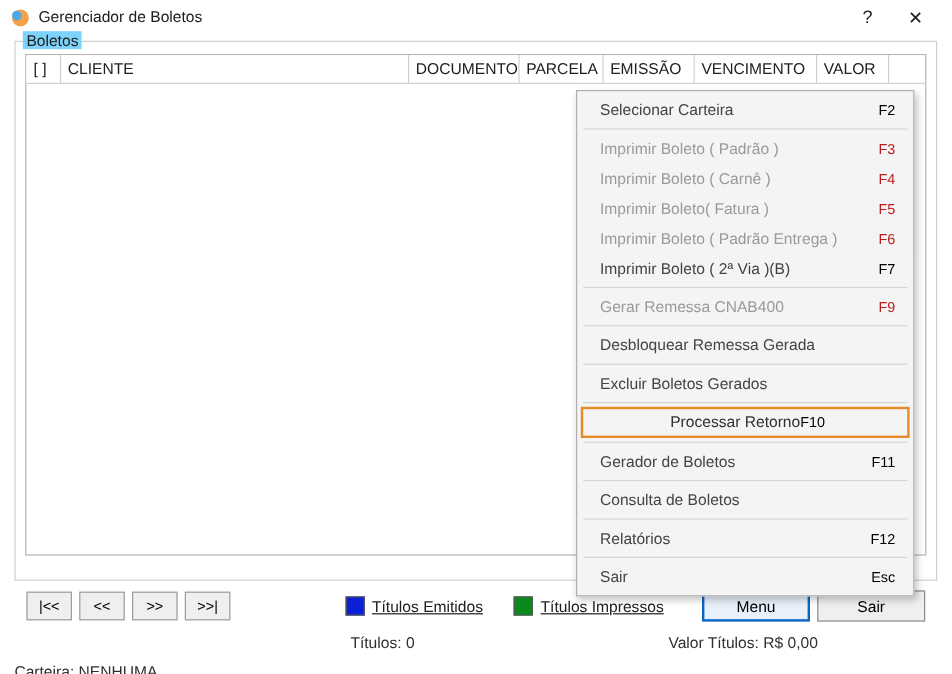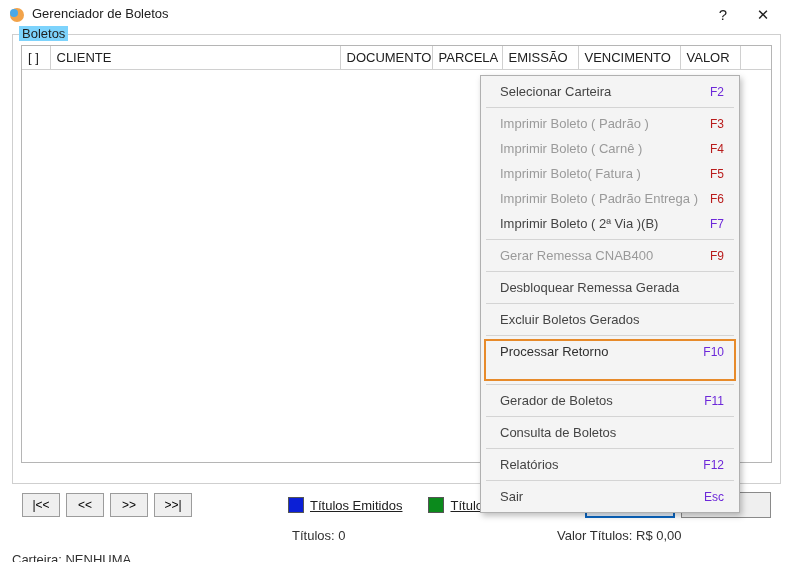--- a/index.html
+++ b/index.html
@@ -134,42 +134,43 @@
     .status-seg { }
     .status1 { width: 280px; margin-top: 24px; }
     .status2 { width: 265px; }
     .status3 { flex: 1; }
 
     
     .menu {
       position: absolute;
       top: 75px;
       left: 480px;
-      width: 260px;
+      width: 282px;
       background: #f4f4f4;
       border: 1px solid #b0b0b0;
       box-shadow: 2px 3px 6px rgba(0,0,0,0.25);
       padding: 3px;
       font-size: 13px;
     }
     .menu-item {
       display: flex;
       justify-content: space-between;
       align-items: center;
       padding: 5px 12px 5px 16px;
       color: #444;
       cursor: default;
     }
     .menu-item.disabled { color: #9a9a9a; }
-    .menu-item .shortcut { color: #6d28d9; font-size: 12px; }
+    .menu-item .shortcut { color: #000000; font-size: 12px; }
     .menu-item.disabled .shortcut { color: #b91c1c; }
     .menu-item.highlight {
       border: 2px solid #e78a2a;
-      padding: 3px 10px 20px 14px;
+      padding: 3px 10px 4px 14px;
       color: #303030;
+      justify-content: center;
     }
     .menu-sep {
       height: 1px;
       background: #d4d4d4;
       margin: 3px 2px;
     }
   </style>
 </head>
 <body>
 

